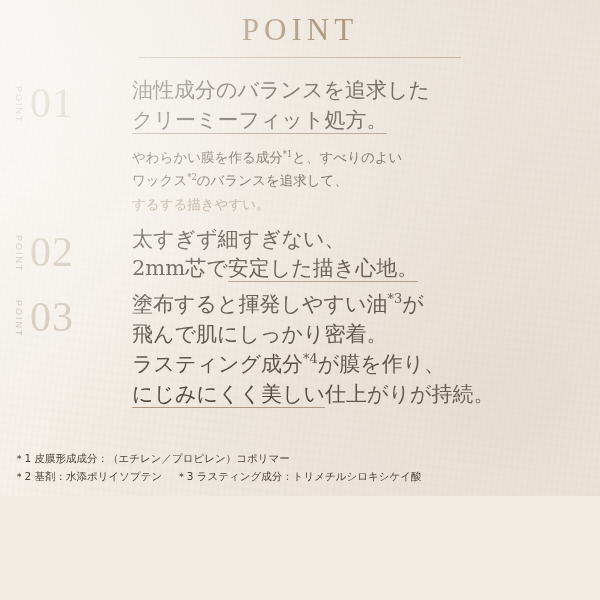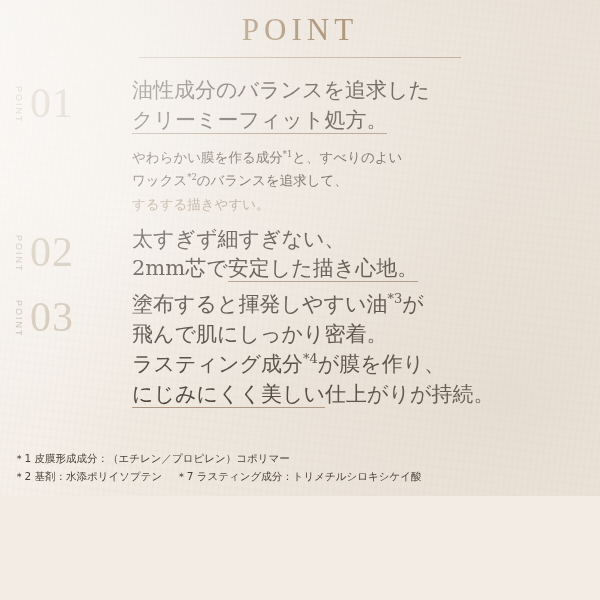--- a/index.html
+++ b/index.html
@@ -197,15 +197,15 @@
           <div><span>ラスティング成分</span><sup>*4</sup><span>が膜を作り、</span></div>
           <div><span class="hl">にじみにくく美しい</span><span>仕上がりが持続。</span></div>
         </div>
       </div>
     </div>
 
   </div>
 
   <div class="footnotes">
     <div class="footnote-line">＊1 皮膜形成成分：（エチレン／プロピレン）コポリマー</div>
-    <div class="footnote-line"><span>＊2 基剤：水添ポリイソブテン</span><span class="gap"></span><span>＊7 ラスティング成分：トリメチルシロキシケイ酸</span></div>
+    <div class="footnote-line"><span>＊2 基剤：水添ポリイソブテン</span><span class="gap"></span><span>＊3 ラスティング成分：トリメチルシロキシケイ酸</span></div>
   </div>
 </div>
 
 </body></html>

